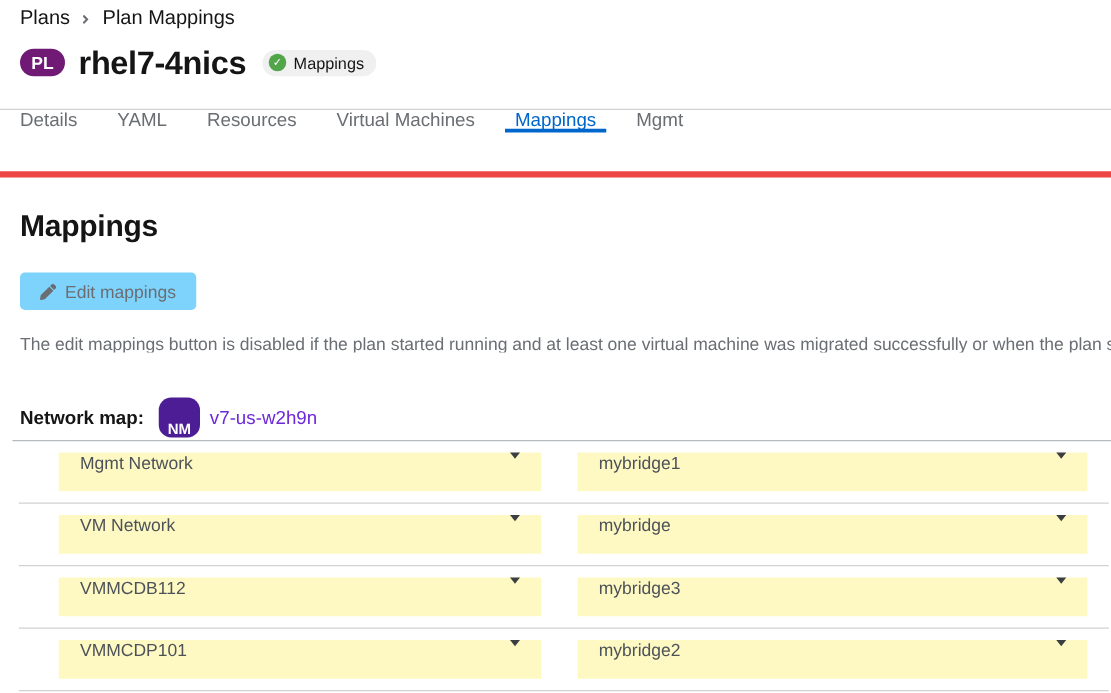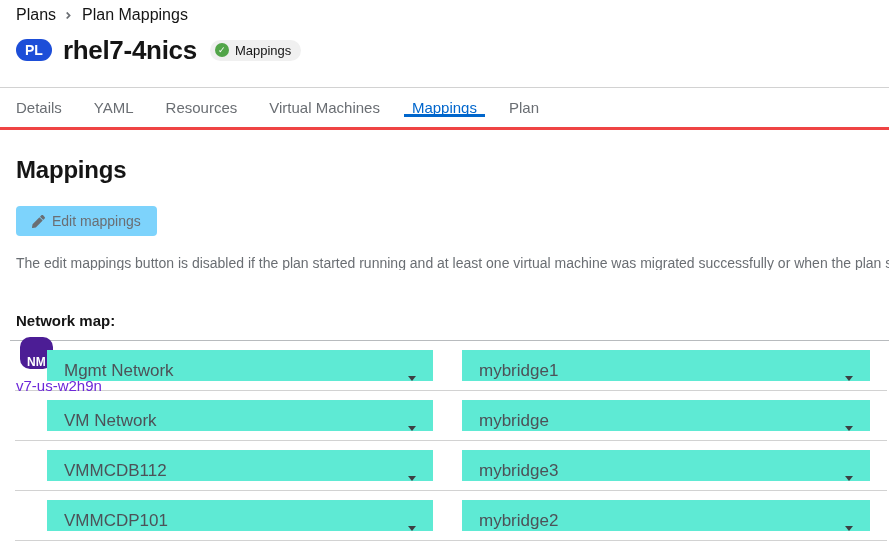--- a/index.html
+++ b/index.html
@@ -20,44 +20,44 @@
   .bc-chevron { width: 8px; height: 12px; display: inline-flex; align-items: center; }
   .bc-chevron svg { width: 7px; height: 11px; fill: #6a6e73; }
   .bc-current { color: #151515; }
 
   
   .titlebar {
     display: flex; align-items: center;
     padding: 10px 16px 0; height: 42px;
   }
   .plan-badge {
-    background: #1d4ed8; color: #ffffff; font-weight: 700;
+    background: #701a75; color: #ffffff; font-weight: 700;
     font-size: 14px; line-height: 22px; padding: 0 9px;
     border-radius: 11px; height: 22px; display: inline-block;
   }
   .page-title {
     font-size: 26px; font-weight: 600; color: #151515;
     margin-left: 11px; letter-spacing: -0.3px;
   }
   .status-badge {
     margin-left: 13px; background: #f0f0f0; border-radius: 12px;
     height: 21px; display: inline-flex; align-items: center; gap: 6px;
     padding: 0 10px 0 5px; font-size: 13px; color: #151515;
   }
   .check-icon {
     width: 14px; height: 14px; border-radius: 50%; background: #52a549;
     color: #fff; font-size: 9px; line-height: 14px; text-align: center;
     display: inline-block; font-weight: 700;
   }
 
   
   .tabs {
-    margin-top: 21px; height: 43px;
-    border-top: 1px solid #d2d2d2; border-bottom: 3px solid #ef4444;
-    display: flex; align-items: center; padding-left: 8px;
+    margin-top: 21px; height: 55px;
+    border-top: 1px solid #d2d2d2; border-bottom: 5px solid #ef4444;
+    display: flex; align-items: flex-start; padding-left: 8px;
   }
   .tab {
     padding: 0 8px; margin-right: 16px; display: flex; align-items: center;
     font-size: 15px; color: #6a6e73; cursor: pointer; position: relative;
   }
   .tab.active { color: #0066cc; }
   .tab.active::after {
     content: ""; position: absolute; left: 0; right: 0; bottom: -1px;
     height: 3px; background: #0066cc;
   }
@@ -74,42 +74,41 @@
     font-family: inherit; font-size: 14px;
     display: inline-flex; align-items: center; gap: 7px; padding: 0 16px;
     cursor: not-allowed;
   }
   .edit-btn svg { width: 13px; height: 13px; fill: #6a6e73; }
   .note {
     margin: 20px 0 0 16px; font-size: 14px; color: #6a6e73;
     white-space: nowrap; overflow: hidden; line-height: 1;
   }
   .netmap {
-    margin: 42px 0 0 16px; display: flex; align-items: flex-start; gap: 8px;
+    margin: 42px 0 0 16px; display: flex; align-items: center; gap: 8px;
     height: 20px;
-    flex-direction: column;
   }
   .netmap-label { font-size: 15px; font-weight: 700; color: #151515; }
   .nm-badge {
     background: #4c1d95; color: #ffffff; font-weight: 700; font-size: 12px;
     line-height: 18px; height: 18px; padding: 16px 7px; border-radius: 10px;
     margin-left: 4px;
   }
   .nm-link { font-size: 15px; font-weight: 500; color: #6d28d9; text-decoration: none; cursor: pointer; }
   .top-divider { margin: 8px 0 0 10px; border-bottom: 1px solid #b8bbbe; }
 
   
   .map-list { margin: 0 2px 0 15px; }
   .map-row {
     display: grid; grid-template-columns: 386px 408px; column-gap: 29px;
     padding: 9px 0 9px 32px; border-bottom: 1px solid #d2d2d2;
   }
   .select {
-    height: 31px; background: #5eead4; display: flex; align-items: flex-end;
-    justify-content: space-between; padding: 0 17px; font-size: 17px;
+    height: 31px; background: #fef9c3; display: flex; align-items: flex-start;
+    justify-content: space-between; padding: 0 17px; font-size: 14px;
     color: #4d5258; cursor: pointer;
   }
   .caret {
     width: 0; height: 0;
     border-left: 4px solid transparent; border-right: 4px solid transparent;
     border-top: 5px solid #3c3f42; display: inline-block;
   }
 </style>
 </head>
 <body>
@@ -134,21 +133,21 @@
       <span>Mappings</span>
     </span>
   </header>
 
   <div class="tabs">
     <div class="tab">Details</div>
     <div class="tab">YAML</div>
     <div class="tab">Resources</div>
     <div class="tab">Virtual Machines</div>
     <div class="tab active">Mappings</div>
-    <div class="tab">Plan</div>
+    <div class="tab">Mgmt</div>
   </div>
 
   <main class="content">
     <h2 class="section-heading">Mappings</h2>
 
     <button class="edit-btn" disabled="">
       <svg viewBox="0 0 512 512">
           <path d="M497.9 142.1l-46.1 46.1c-4.7 4.7-12.3 4.7-17 0l-111-111c-4.7-4.7-4.7-12.3 0-17l46.1-46.1c18.7-18.7 49.1-18.7 67.9 0l60.1 60.1c18.8 18.7 18.8 49.1 0 67.9zM284.2 99.8L21.6 362.4.4 483.9c-2.9 16.4 11.4 30.6 27.8 27.8l121.5-21.3 262.6-262.6c4.7-4.7 4.7-12.3 0-17l-111-111c-4.8-4.7-12.4-4.7-17.1 0z"></path>
         </svg>
       <span>Edit mappings</span>

